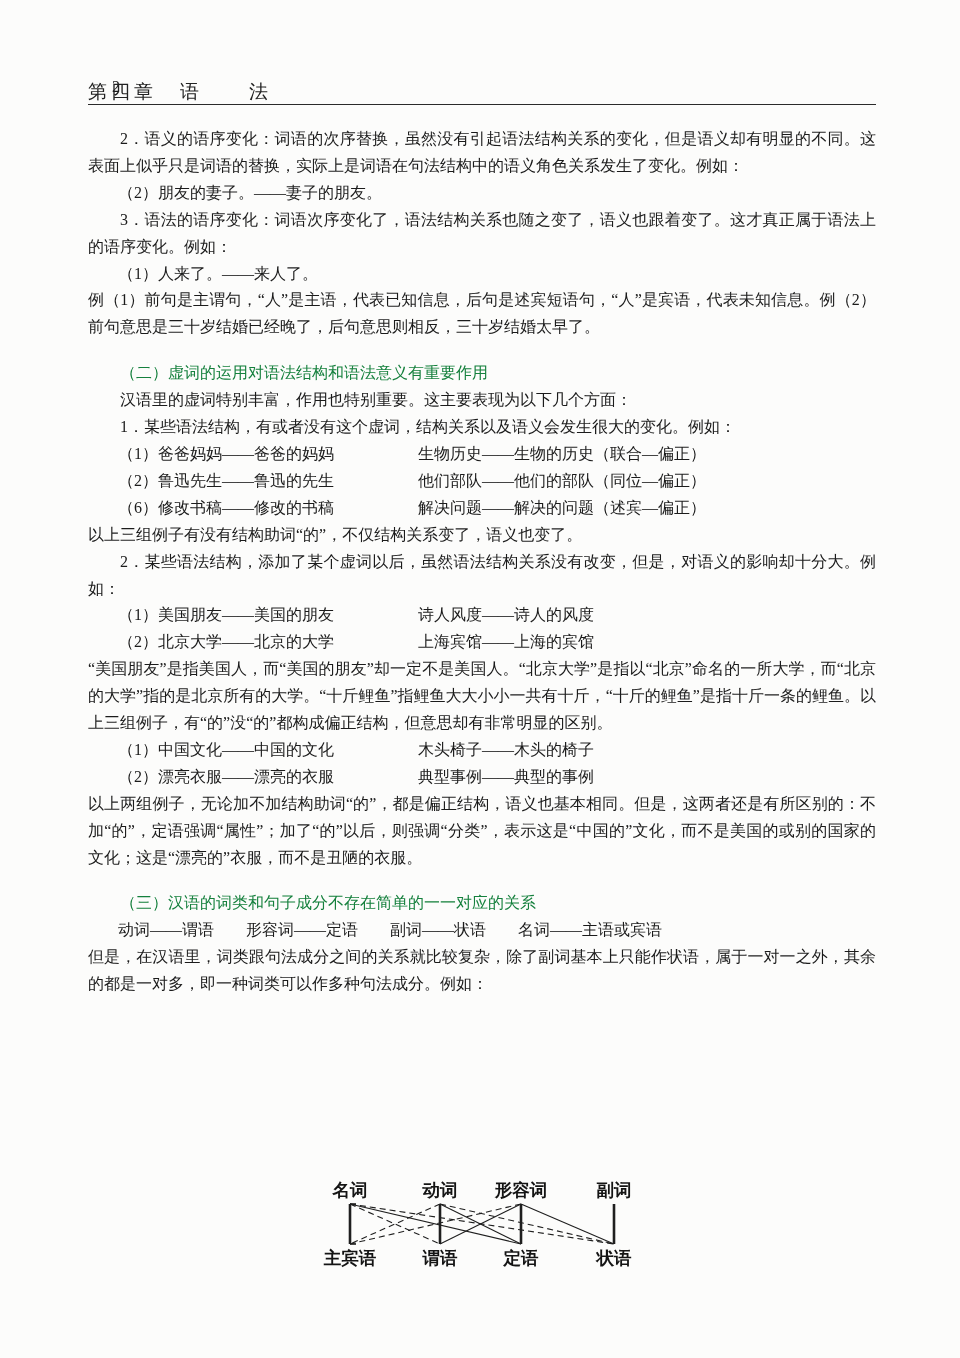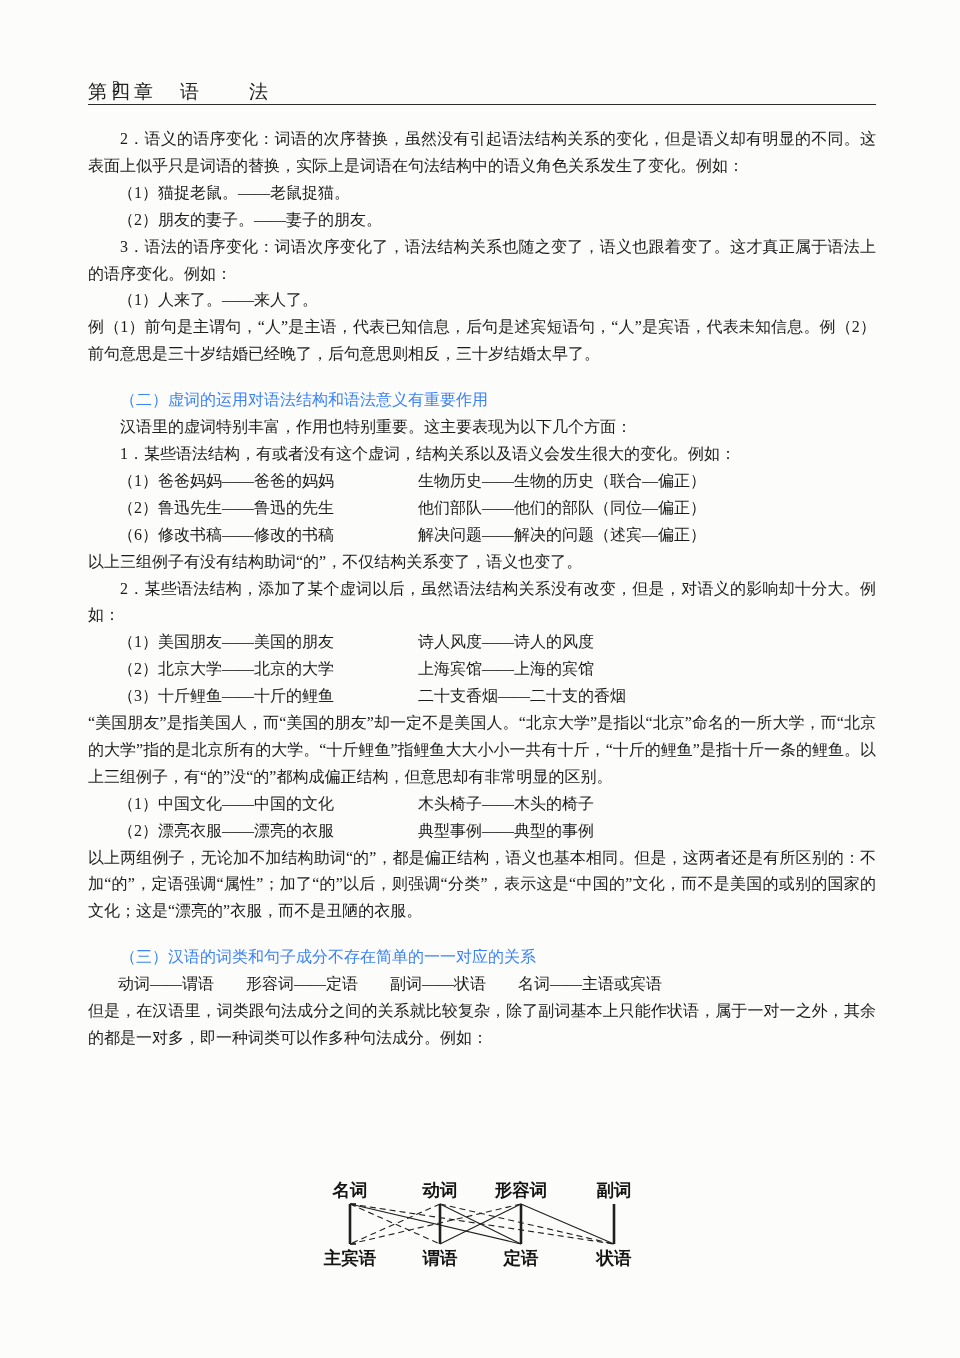--- a/index.html
+++ b/index.html
@@ -29,21 +29,21 @@
     border-top:1.6px solid #2a2a2a;
   }
   main{
     position:absolute;left:88px;right:84px;top:126px;
     font-size:16px;line-height:26.9px;
     text-align:justify;
   }
   main p{margin:0;padding:0;}
   p.para{text-indent:2em;}
   p.flush{text-indent:0;}
-  p.heading{text-indent:2em;margin-top:19px;color:#3b82f6;}
+  p.heading{text-indent:2em;margin-top:19px;color:#15803d;}
   p.example{padding-left:30px;text-indent:0;text-align:left;}
   .c1{display:inline-block;min-width:300px;}
   .c2{display:inline-block;}
   .diagram-wrap{
     position:absolute;left:288px;top:1172px;width:400px;height:120px;
   }
   svg text{
     font-family:"Liberation Serif","DejaVu Serif",serif;
     font-weight:bold;font-size:17.5px;fill:#141414;
   }
@@ -54,36 +54,34 @@
 <div class="page">
 
   <header>
     <div class="page-num">2</div>
     <div class="chapter-title">第四章　语　　法</div>
     <div class="header-rule"></div>
   </header>
 
   <main>
       <p class="para">2．语义的语序变化：词语的次序替换，虽然没有引起语法结构关系的变化，但是语义却有明显的不同。这表面上似乎只是词语的替换，实际上是词语在句法结构中的语义角色关系发生了变化。例如：</p>
-      <p class="example"><span class="c1">（1）猫捉老鼠。——老鼠捉猫。</span></p>
       <p class="example"><span class="c1">（2）朋友的妻子。——妻子的朋友。</span></p>
       <p class="para">3．语法的语序变化：词语次序变化了，语法结构关系也随之变了，语义也跟着变了。这才真正属于语法上的语序变化。例如：</p>
       <p class="example"><span class="c1">（1）人来了。——来人了。</span></p>
       <p class="flush">例（1）前句是主谓句，“人”是主语，代表已知信息，后句是述宾短语句，“人”是宾语，代表未知信息。例（2）前句意思是三十岁结婚已经晚了，后句意思则相反，三十岁结婚太早了。</p>
       <p class="heading">（二）虚词的运用对语法结构和语法意义有重要作用</p>
       <p class="para">汉语里的虚词特别丰富，作用也特别重要。这主要表现为以下几个方面：</p>
       <p class="para">1．某些语法结构，有或者没有这个虚词，结构关系以及语义会发生很大的变化。例如：</p>
       <p class="example"><span class="c1">（1）爸爸妈妈——爸爸的妈妈</span><span class="c2">生物历史——生物的历史（联合—偏正）</span></p>
       <p class="example"><span class="c1">（2）鲁迅先生——鲁迅的先生</span><span class="c2">他们部队——他们的部队（同位—偏正）</span></p>
       <p class="example"><span class="c1">（6）修改书稿——修改的书稿</span><span class="c2">解决问题——解决的问题（述宾—偏正）</span></p>
       <p class="flush">以上三组例子有没有结构助词“的”，不仅结构关系变了，语义也变了。</p>
       <p class="para">2．某些语法结构，添加了某个虚词以后，虽然语法结构关系没有改变，但是，对语义的影响却十分大。例如：</p>
       <p class="example"><span class="c1">（1）美国朋友——美国的朋友</span><span class="c2">诗人风度——诗人的风度</span></p>
       <p class="example"><span class="c1">（2）北京大学——北京的大学</span><span class="c2">上海宾馆——上海的宾馆</span></p>
-      <p class="example"><span class="c1">（3）十斤鲤鱼——十斤的鲤鱼</span><span class="c2">二十支香烟——二十支的香烟</span></p>
       <p class="flush">“美国朋友”是指美国人，而“美国的朋友”却一定不是美国人。“北京大学”是指以“北京”命名的一所大学，而“北京的大学”指的是北京所有的大学。“十斤鲤鱼”指鲤鱼大大小小一共有十斤，“十斤的鲤鱼”是指十斤一条的鲤鱼。以上三组例子，有“的”没“的”都构成偏正结构，但意思却有非常明显的区别。</p>
       <p class="example"><span class="c1">（1）中国文化——中国的文化</span><span class="c2">木头椅子——木头的椅子</span></p>
       <p class="example"><span class="c1">（2）漂亮衣服——漂亮的衣服</span><span class="c2">典型事例——典型的事例</span></p>
       <p class="flush">以上两组例子，无论加不加结构助词“的”，都是偏正结构，语义也基本相同。但是，这两者还是有所区别的：不加“的”，定语强调“属性”；加了“的”以后，则强调“分类”，表示这是“中国的”文化，而不是美国的或别的国家的文化；这是“漂亮的”衣服，而不是丑陋的衣服。</p>
       <p class="heading">（三）汉语的词类和句子成分不存在简单的一一对应的关系</p>
       <p class="example"><span class="c1">动词——谓语　　形容词——定语　　副词——状语　　名词——主语或宾语</span></p>
       <p class="flush">但是，在汉语里，词类跟句法成分之间的关系就比较复杂，除了副词基本上只能作状语，属于一对一之外，其余的都是一对多，即一种词类可以作多种句法成分。例如：</p>
     </main>
 
   <div class="diagram-wrap">

